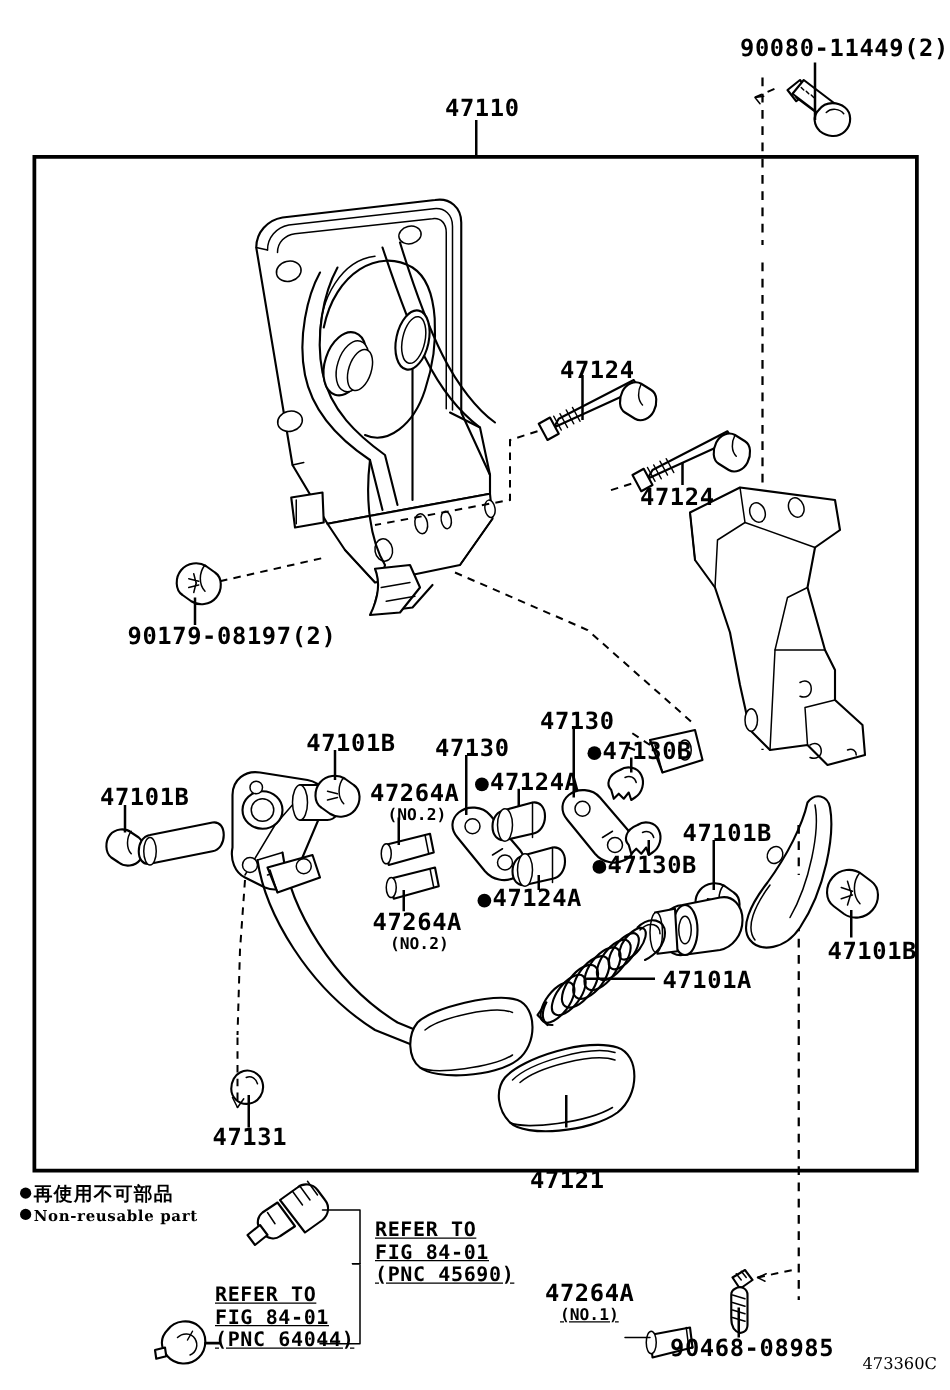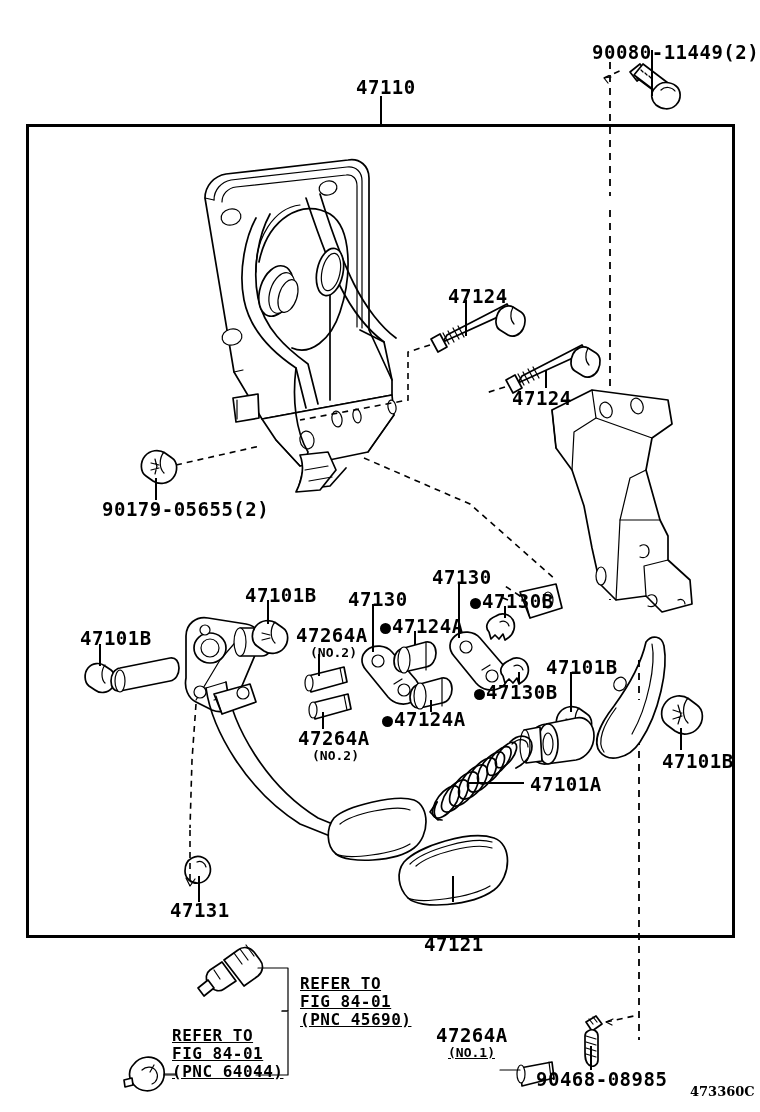--- a/index.html
+++ b/index.html
@@ -5,21 +5,21 @@
   html,body{margin:0;padding:0;background:#ffffff;}
   body{width:760px;height:1112px;position:relative;overflow:hidden;
        font-family:"DejaVu Sans","Liberation Sans",sans-serif;color:#000;}
   #root{position:absolute;left:0;top:0;width:760px;height:1112px;}
 
   
   .lbl{position:absolute;white-space:nowrap;font-family:"DejaVu Sans Mono","Liberation Mono",monospace;
        font-weight:700;font-size:19px;letter-spacing:.5px;line-height:1;color:#000;}
   .lbl.sub{font-size:13px;letter-spacing:0;font-weight:700;}
   .lbl.refer{font-size:16px;letter-spacing:.5px;line-height:1.12;text-decoration:underline;}
-  .lbl.code{font-size:13px;font-weight:700;letter-spacing:0;
+  .lbl.code{font-size:13px;font-weight:400;letter-spacing:0;
             font-family:"DejaVu Serif","Liberation Serif",serif;}
   .lbl.jp{font-size:15px;font-weight:700;font-family:"DejaVu Sans","Liberation Sans",sans-serif;letter-spacing:1px;}
   .lbl.en{font-size:12px;font-weight:700;font-family:"DejaVu Serif","Liberation Serif",serif;}
   .bullet{display:inline-block;width:9px;height:9px;border-radius:50%;background:#000;
           vertical-align:1px;margin-right:2px;}
   .bullet.lg{width:11px;height:11px;margin-right:1px;vertical-align:-1px;}
 
   
   #frame{position:absolute;left:26px;top:124px;width:709px;height:814px;
          border:3px solid #000;box-sizing:border-box;background:transparent;}
@@ -380,29 +380,29 @@
   <div class="ld v" style="left:430px;top:700px;height:12px;"></div>
   <div class="ld v" style="left:504px;top:606px;height:12px;"></div>
   <div class="ld v" style="left:518px;top:672px;height:12px;"></div>
   <div class="ld v" style="left:570px;top:672px;height:40px;"></div>
   <div class="ld v" style="left:680px;top:728px;height:22px;"></div>
   <div class="ld h" style="left:468px;top:782px;width:56px;"></div>
   <div class="ld v" style="left:198px;top:876px;height:26px;"></div>
   <div class="ld v" style="left:452px;top:876px;height:26px;"></div>
   <div class="ld v" style="left:590px;top:1046px;height:24px;"></div>
 
-  <div class="lbl" style="left:592px;top:30px;margin-top:13px;">90080-11449(2)</div>
+  <div class="lbl" style="left:592px;top:30px;">90080-11449(2)</div>
 
   <div class="lbl" style="left:356px;top:78px;">47110</div>
 
   <div class="lbl" style="left:448px;top:287px;">47124</div>
 
   <div class="lbl" style="left:512px;top:389px;">47124</div>
 
-  <div class="lbl" style="left:102px;top:500px;">90179-05655(2)</div>
+  <div class="lbl" style="left:102px;top:500px;">90179-08197(2)</div>
 
   <div class="lbl" style="left:80px;top:629px;">47101B</div>
 
   <div class="lbl" style="left:245px;top:586px;">47101B</div>
 
   <div class="lbl" style="left:296px;top:626px;">47264A</div>
   <div class="lbl sub" style="left:310px;top:646px;">(NO.2)</div>
 
   <div class="lbl" style="left:298px;top:729px;">47264A</div>
   <div class="lbl sub" style="left:312px;top:749px;">(NO.2)</div>
@@ -447,16 +447,24 @@
     <div>FIG 84-01</div>
     <div>(PNC 45690)</div>
   </div>
 
   <div class="lbl refer" style="left:172px;top:1027px;">
     <div>REFER TO</div>
     <div>FIG 84-01</div>
     <div>(PNC 64044)</div>
   </div>
 
+  <div style="position:absolute;left:16px;top:948px;">
+    <div class="lbl jp" style="position:static;">
+      <span class="bullet"></span><span>再使用不可部品</span>
+    </div>
+    <div class="lbl en" style="position:static;margin-top:4px;">
+      <span class="bullet"></span><span>Non-reusable part</span>
+    </div>
+  </div>
 
   <div class="lbl code" style="left:690px;top:1085px;">473360C</div>
 
 </div>
 
 </body></html>

